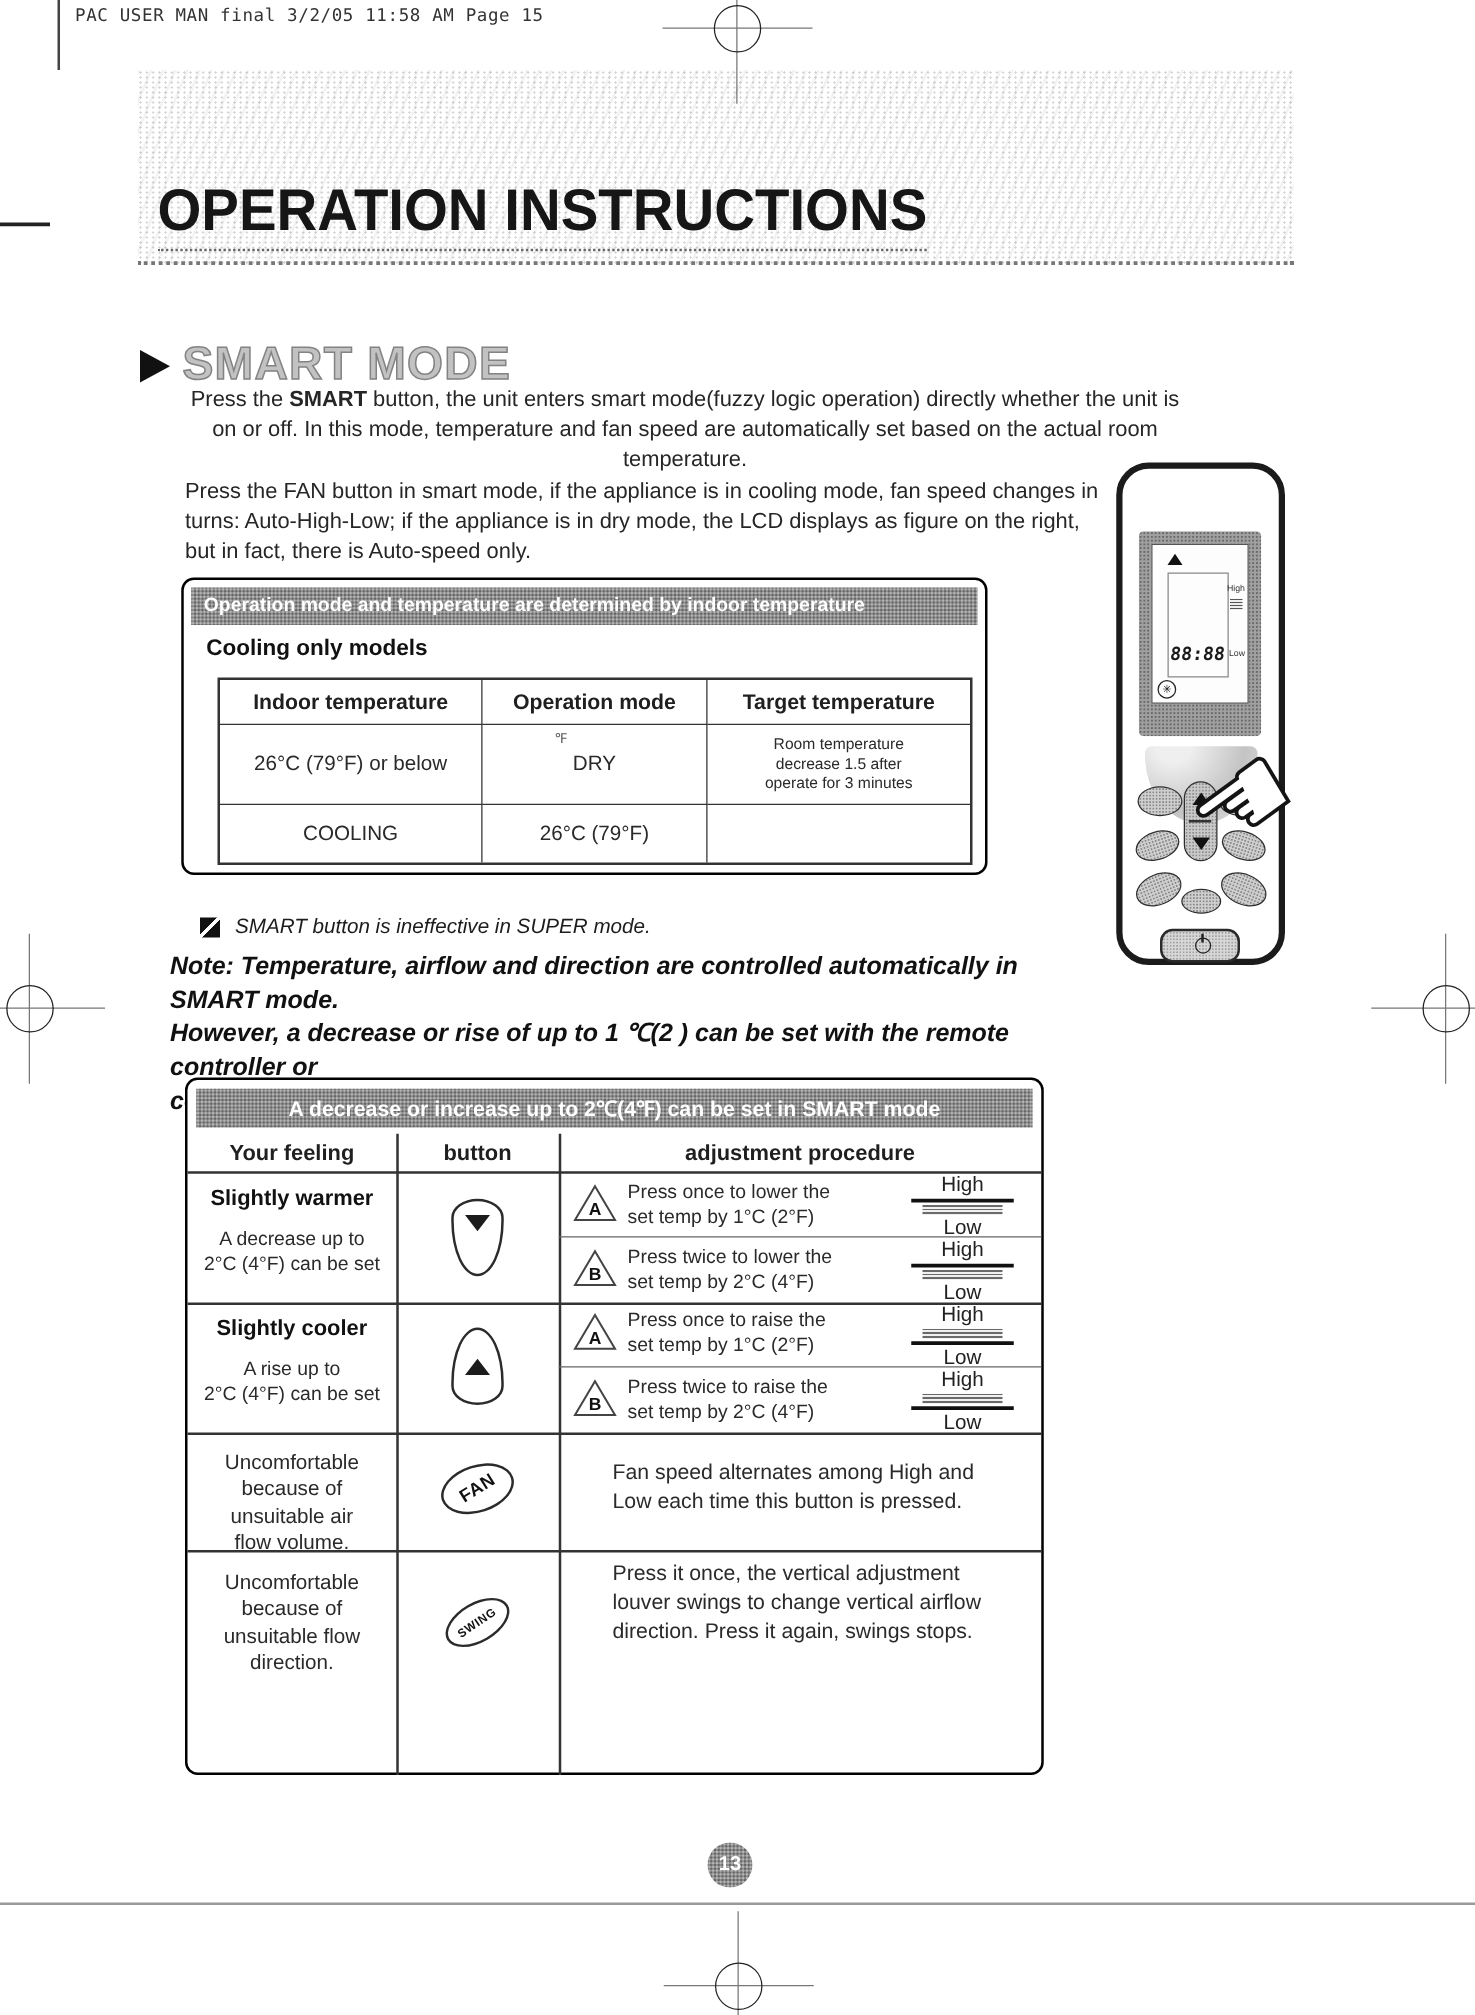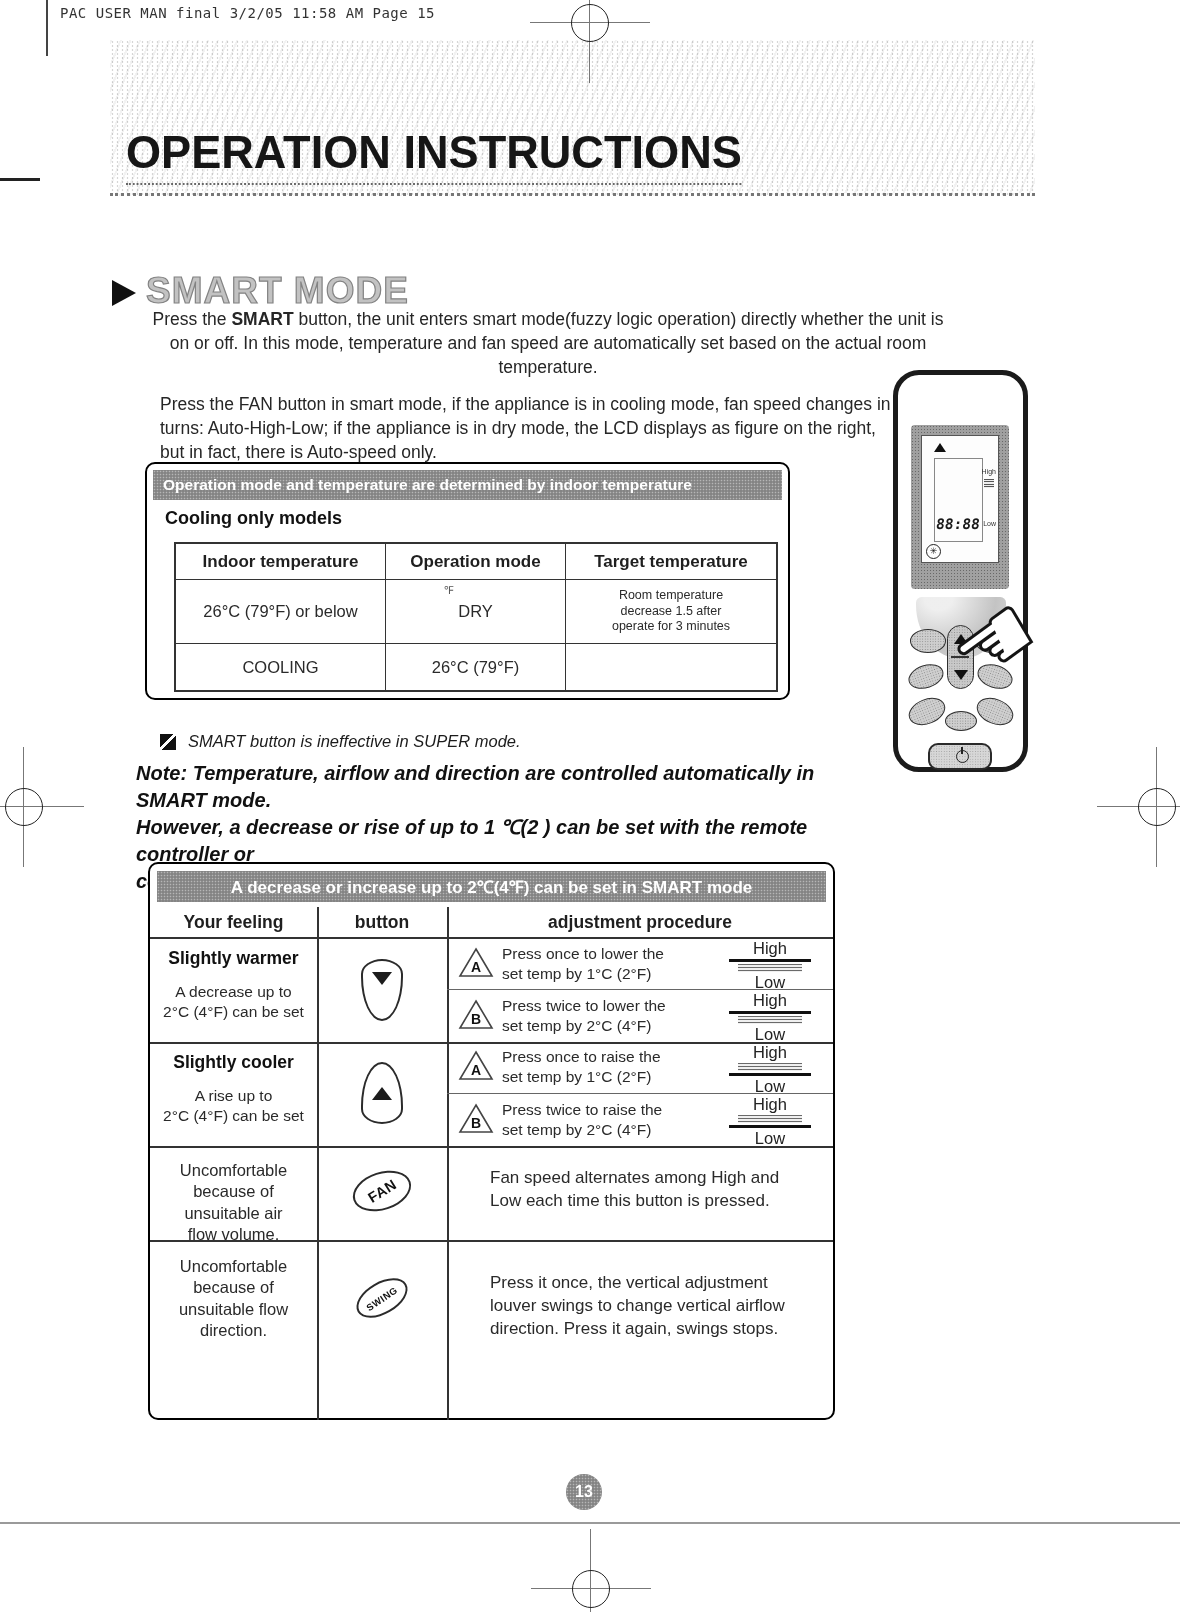--- a/index.html
+++ b/index.html
@@ -32,21 +32,21 @@
     background-size:3px 3px,3px 3px;background-position:0 0,1.5px 1.5px;
   }
   .dither-light{
     background-image:radial-gradient(rgba(0,0,0,.16) 1px, transparent 1.2px),
                      repeating-linear-gradient(112deg, rgba(0,0,0,.05) 0 2px, transparent 2px 9px);
     background-size:5px 4px,auto;
   }
 
   
   .title-band{
-    left:110px;top:40px;width:925px;height:156px;
+    left:110px;top:56px;width:925px;height:156px;
     border-bottom:3px dotted #777;box-sizing:border-box;
   }
   .page-title{
     position:absolute;left:16px;bottom:8px;
     font-size:47px;font-weight:900;color:#161616;
     transform:scaleX(.96);transform-origin:left bottom;letter-spacing:0;
     border-bottom:2px dotted #666;padding-bottom:4px;
   }
 
   
@@ -199,21 +199,21 @@
 <div class="abs bottom-rule"></div>
 
 <div class="abs title-band dither-light">
   <div class="page-title">OPERATION INSTRUCTIONS</div>
 </div>
 
 <div class="abs smart-arrow"></div>
 <div class="abs smart-heading">SMART MODE</div>
 
 <p class="abs para p1" style="margin:0;text-align:center;"><span>Press the </span><b>SMART</b><span> button, the unit enters smart mode(fuzzy logic operation) directly whether the unit is on or off. In this mode, temperature and fan speed are automatically set based on the actual room temperature.</span></p>
-<p class="abs para p2" style="margin:12px;">Press the FAN button in smart mode, if the appliance is in cooling mode, fan speed changes in turns: Auto-High-Low; if the appliance is in dry mode, the LCD displays as figure on the right, but in fact, there is Auto-speed only.</p>
+<p class="abs para p2" style="margin:0;">Press the FAN button in smart mode, if the appliance is in cooling mode, fan speed changes in turns: Auto-High-Low; if the appliance is in dry mode, the LCD displays as figure on the right, but in fact, there is Auto-speed only.</p>
 
 <div class="abs box1">
   <div class="box1-banner dither-band">Operation mode and temperature  are determined by indoor temperature</div>
   <div class="box1-sub">Cooling only models</div>
   <div class="t1">
     <div class="th">Indoor temperature</div>
     <div class="th">Operation mode</div>
     <div class="th">Target temperature</div>
     <div class="cell">26°C (79°F) or below</div>
     <div class="cell">
@@ -328,21 +328,21 @@
   <div class="proc-text proc-big pre" style="left:340px;top:303px;">Fan speed alternates among High  and
 Low each time this button is pressed.</div>
 
   <div class="feel-sub pre" style="left:0;top:392px;font-size:16.5px;">Uncomfortable
 because of
 unsuitable flow
 direction.</div>
   <div class="oval-btn oval-swing" style="left:204px;top:418px;">
       <span>SWING</span>
     </div>
-  <div class="proc-text proc-big pre" style="left:340px;top:384px;margin-top:24px;">Press it once, the vertical adjustment
+  <div class="proc-text proc-big pre" style="left:340px;top:384px;">Press it once, the vertical adjustment
 louver swings to change vertical airflow
 direction. Press it again, swings stops.</div>
 </div>
 
 <div class="abs remote">
   <div class="lcd-frame">
     <div class="lcd-screen">
       <div class="lcd-tri"></div>
       <div class="lcd-box"></div>
       <div class="lcd-digits">88:88</div>

